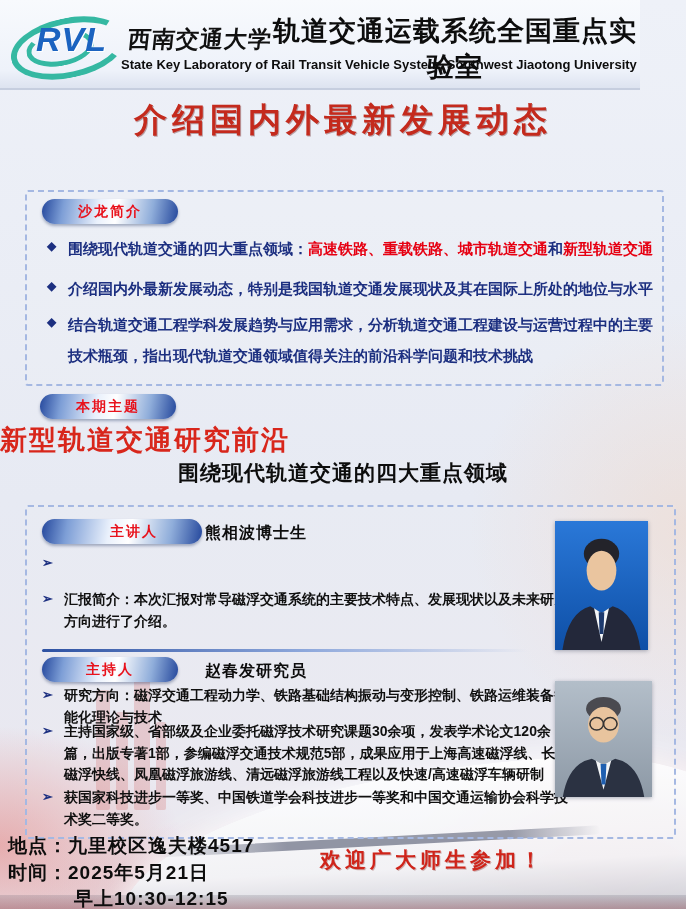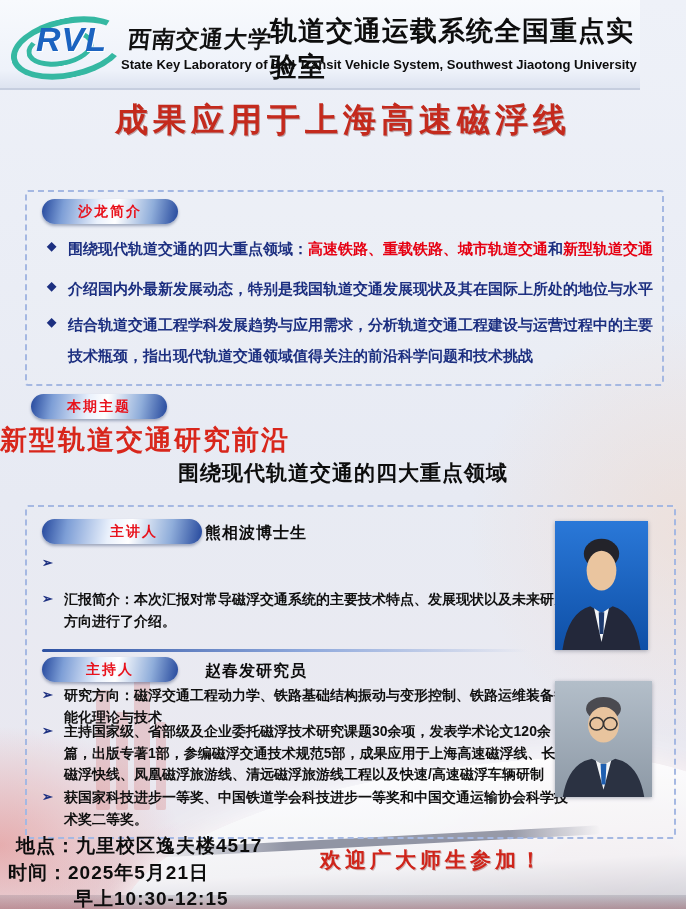--- a/index.html
+++ b/index.html
@@ -29,21 +29,21 @@
   .train::before{content:"";position:absolute;left:6%;top:34%;width:70%;height:9px;
     background:linear-gradient(90deg,transparent,#8b90a0 30%,#8b90a0 80%,transparent);border-radius:5px;}
   .bottom-strip{position:absolute;left:0;right:0;bottom:0;height:14px;z-index:0;
     background:linear-gradient(180deg,rgba(80,84,100,.18),rgba(130,62,72,.42));}
 
   .layer{position:absolute;inset:0;z-index:2;}
 
   
   .header{position:absolute;left:0;top:0;width:640px;height:88px;
     background:linear-gradient(180deg,#f8fafd 0%,#eef2fa 80%,#dde3f0 100%);
-    border-bottom:2px solid #c6cedf;}
+    border-bottom:2px solid #c6cedf;text-align:center;}
   .logo{position:absolute;left:10px;top:8px;width:110px;height:68px;}
   .swoosh{position:absolute;left:0;top:10px;width:104px;height:48px;
     border:6px solid #35b8a2;border-radius:50%;
     border-right-color:transparent;transform:rotate(-12deg);}
   .swoosh2{position:absolute;left:16px;top:22px;width:58px;height:26px;
     border:5px solid #35b8a2;border-radius:50%;border-top-color:transparent;transform:rotate(-10deg);}
   .rvl-text{position:absolute;left:26px;top:12px;font-size:34px;font-weight:bold;font-style:italic;
     color:#1b63c0;letter-spacing:1px;font-family:"Liberation Sans",sans-serif;text-shadow:1px 1px 0 #fff;}
   .uni-callig{position:absolute;left:128px;top:24px;font-size:23px;font-weight:bold;
     font-family:"DejaVu Serif",serif;color:#111;transform:skewX(-6deg);letter-spacing:1px;}
@@ -88,21 +88,21 @@
   .divider{position:absolute;left:15px;top:142px;width:485px;height:3px;border-radius:2px;
     background:linear-gradient(90deg,#2d51a2,#8fa9dc 55%,rgba(143,169,220,0));}
 
   .photo{position:absolute;left:528px;box-shadow:0 1px 4px rgba(30,40,70,.35);}
   .photo1{top:14px;width:93px;height:129px;}
   .photo2{top:174px;width:97px;height:116px;}
   .photo svg{display:block;width:100%;height:100%;}
 
   
   .f-line{position:absolute;font-weight:bold;color:#0d0d0d;font-size:19px;letter-spacing:1px;}
-  .f-loc{left:8px;top:833px;margin-left:8px;}
+  .f-loc{left:8px;top:833px;}
   .f-date{left:8px;top:860px;}
   .f-time{left:74px;top:886px;}
   .welcome{position:absolute;left:320px;top:846px;font-family:"DejaVu Serif",serif;
     font-size:21px;font-weight:bold;color:#cf241a;letter-spacing:4px;
     text-shadow:1px 1px 0 rgba(120,20,15,.3);}
 </style>
 </head>
 <body>
 
 <div class="poster">
@@ -120,36 +120,36 @@
       <div class="logo">
         <div class="swoosh"></div>
         <div class="swoosh2"></div>
         <div class="rvl-text">RVL</div>
       </div>
       <div class="uni-callig">西南交通大学</div>
       <div class="lab-cn">轨道交通运载系统全国重点实验室</div>
       <div class="lab-en">State Key Laboratory of Rail Transit Vehicle System, Southwest Jiaotong University</div>
     </div>
 
-    <div class="main-title">成果应用于上海高速磁浮线</div>
+    <div class="main-title">介绍国内外最新发展动态</div>
 
     <div class="dash-box box-intro">
       <div class="badge" style="left:15px;top:7px;">沙龙简介</div>
       <div class="ib ib1">
         <span class="mark">◆</span><span>围绕现代轨道交通的四大重点领域：</span><span class="red">高速铁路、重载铁路、城市轨道交通</span><span>和</span><span class="red">新型轨道交通</span>
       </div>
       <div class="ib ib2">
         <span class="mark">◆</span><span>介绍国内外最新发展动态，特别是我国轨道交通发展现状及其在国际上所处的地位与水平</span>
       </div>
       <div class="ib ib3">
         <span class="mark">◆</span><span>结合轨道交通工程学科发展趋势与应用需求，分析轨道交通工程建设与运营过程中的主要技术瓶颈，指出现代轨道交通领域值得关注的前沿科学问题和技术挑战</span>
       </div>
     </div>
 
-    <div class="badge" style="left:31px;top:394px;">本期主题</div>
+    <div class="badge" style="left:40px;top:394px;">本期主题</div>
     <div class="theme-title">新型轨道交通研究前沿</div>
     <div class="theme-sub">围绕现代轨道交通的四大重点领域</div>
 
     <div class="dash-box box-people">
       <div class="badge" style="left:15px;top:12px;padding-left:24px;">主讲人</div>
       <div class="pname" style="top:16px;">熊相波博士生</div>
       <div class="pb" style="top:46px;width:505px;">
         <span class="mark">➢</span>
       </div>
       <div class="pb" style="top:82px;width:505px;">

